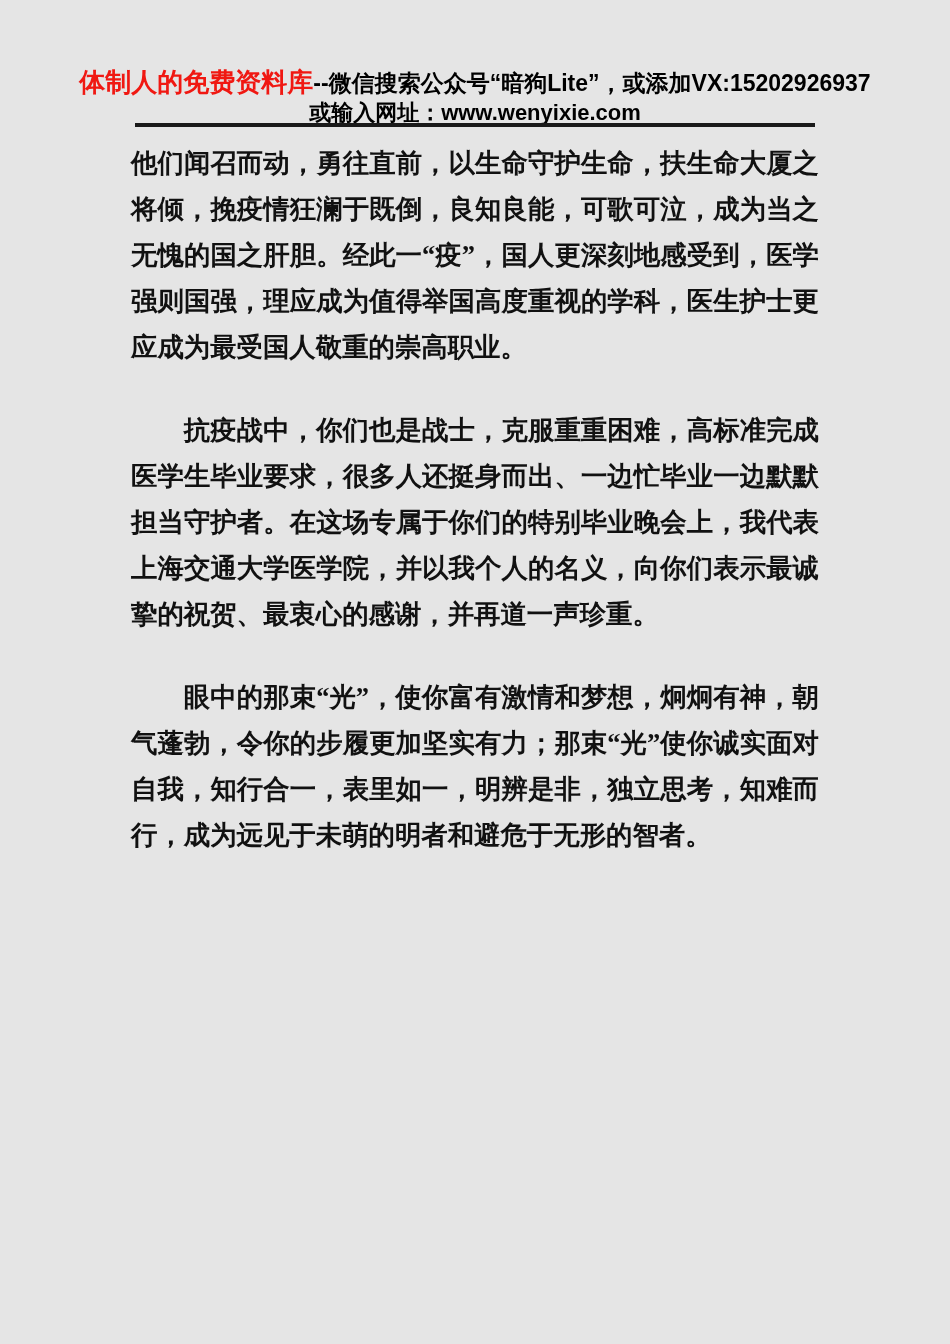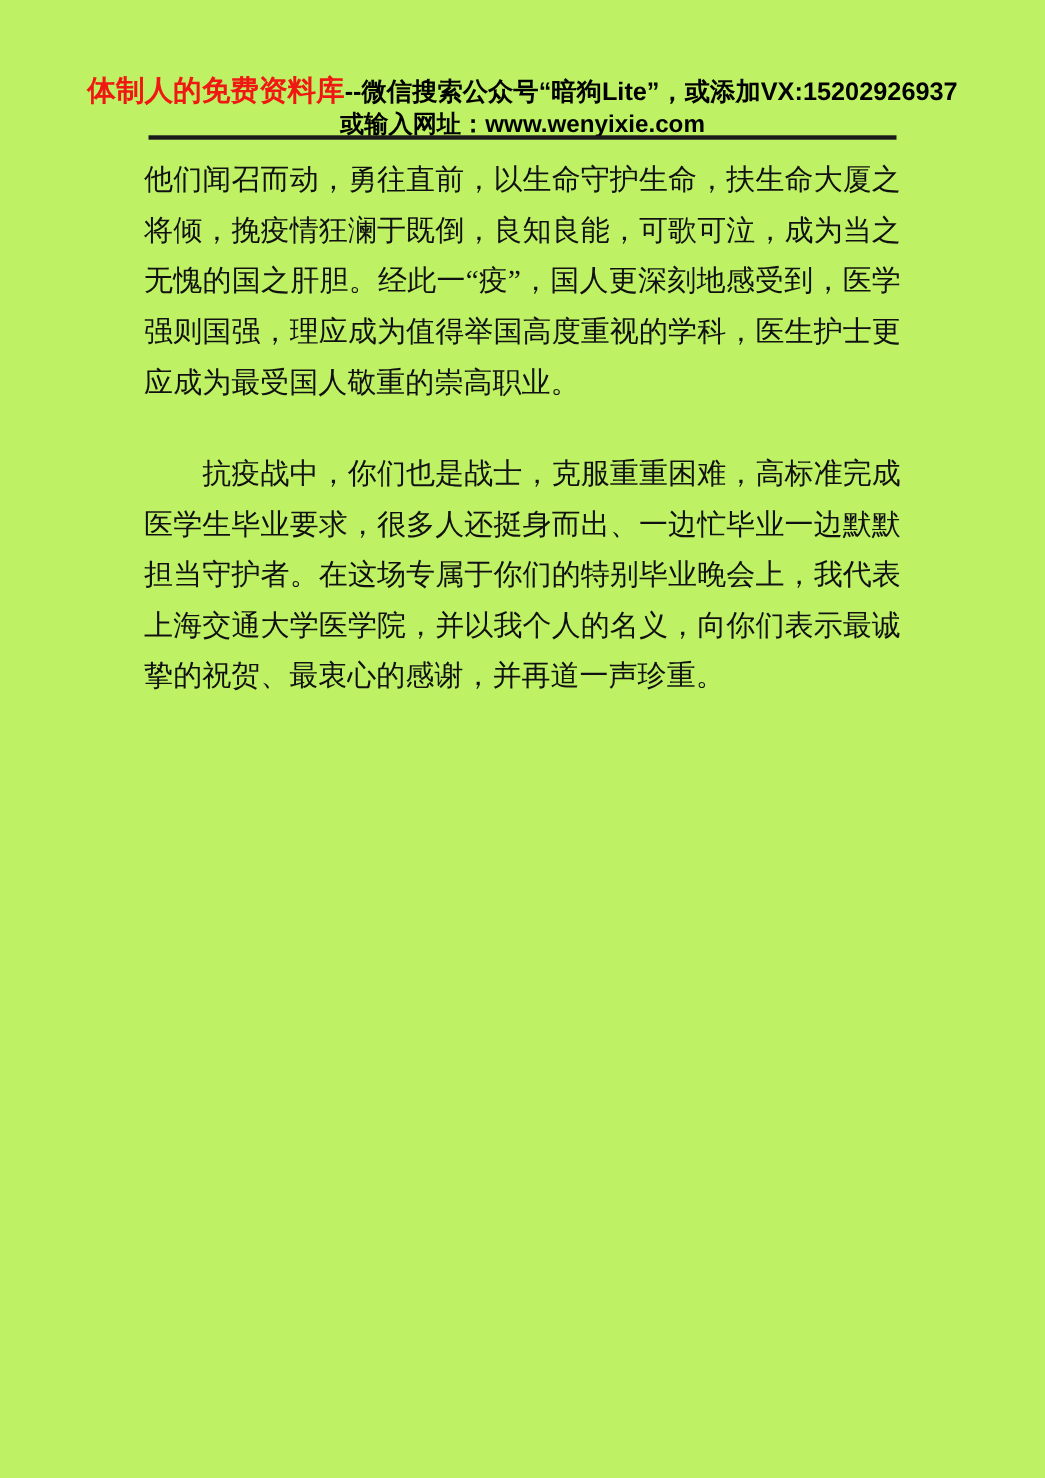--- a/index.html
+++ b/index.html
@@ -4,21 +4,21 @@
 <style>
   html, body {
     margin: 0;
     padding: 0;
     background: #ffffff;
   }
   .page {
     position: relative;
     width: 950px;
     height: 1344px;
-    background: #bef264;
+    background: #e5e5e5;
     overflow: hidden;
     font-family: "Liberation Serif", serif;
   }
   
   .header {
     position: absolute;
     top: 68px;
     left: 0;
     width: 950px;
     text-align: center;
@@ -53,20 +53,21 @@
     line-height: 46px;
     color: #111111;
     text-align: justify;
     text-justify: inter-character;
     letter-spacing: 0;
     font-weight: 400;
   }
   .doc-body p {
     margin: 0;
     padding: 0;
+    font-weight: bold;
   }
   .doc-body p.indent {
     text-indent: 2em;
     margin-top: 37px;
   }
 </style>
 </head>
 <body>
 
 <div class="page">
@@ -76,15 +77,16 @@
       <span class="brand" style="color: rgb(240, 24, 18);">体制人的免费资料库</span><span>--微信搜索公众号“暗狗Lite”，或添加VX:15202926937</span>
     </div>
     <div class="line2">或输入网址：www.wenyixie.com</div>
   </div>
 
   <div class="divider"></div>
 
   <div class="doc-body">
       <p>他们闻召而动，勇往直前，以生命守护生命，扶生命大厦之将倾，挽疫情狂澜于既倒，良知良能，可歌可泣，成为当之无愧的国之肝胆。经此一“疫”，国人更深刻地感受到，医学强则国强，理应成为值得举国高度重视的学科，医生护士更应成为最受国人敬重的崇高职业。</p>
       <p class="indent">抗疫战中，你们也是战士，克服重重困难，高标准完成医学生毕业要求，很多人还挺身而出、一边忙毕业一边默默担当守护者。在这场专属于你们的特别毕业晚会上，我代表上海交通大学医学院，并以我个人的名义，向你们表示最诚挚的祝贺、最衷心的感谢，并再道一声珍重。</p>
+      <p class="indent">眼中的那束“光”，使你富有激情和梦想，炯炯有神，朝气蓬勃，令你的步履更加坚实有力；那束“光”使你诚实面对自我，知行合一，表里如一，明辨是非，独立思考，知难而行，成为远见于未萌的明者和避危于无形的智者。</p>
     </div>
 
 </div>
 
 </body></html>

